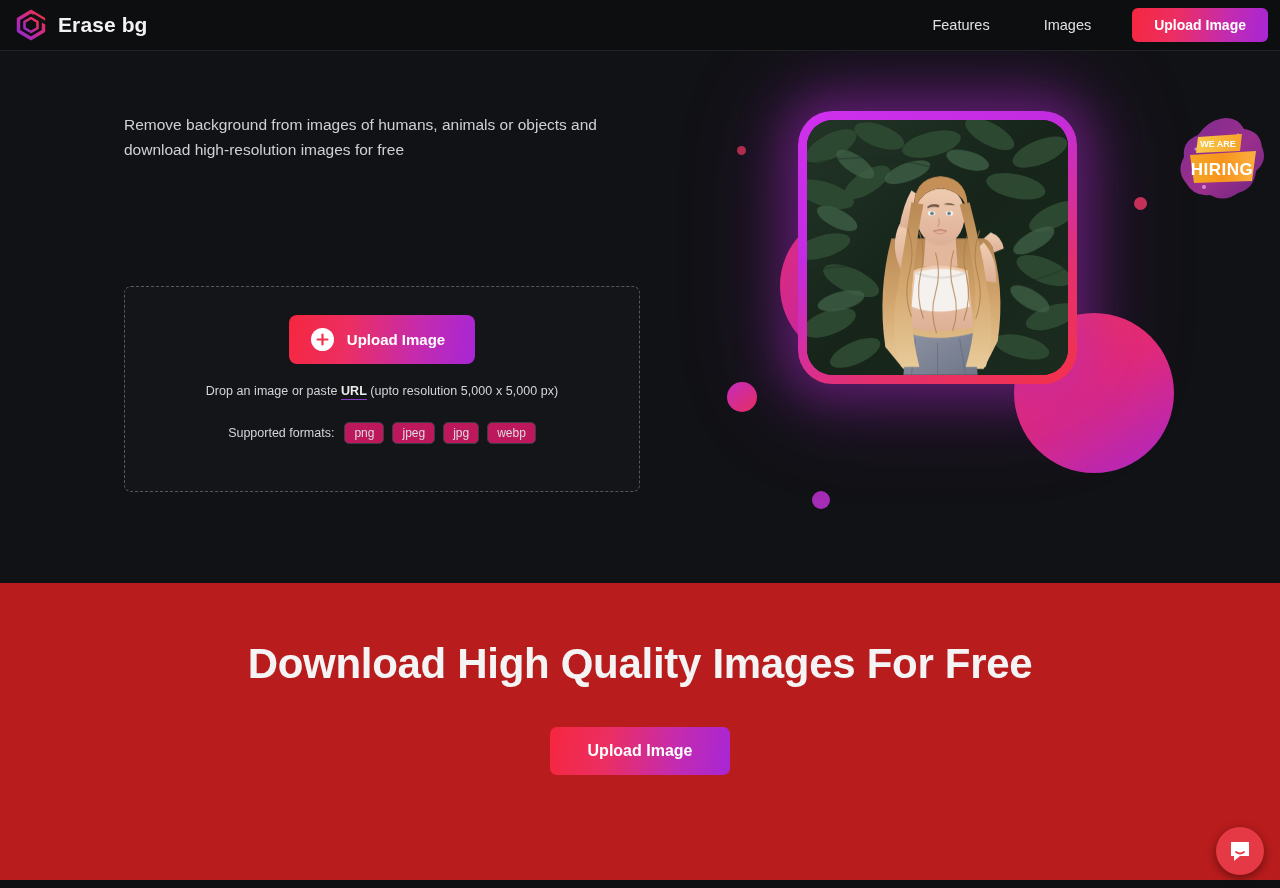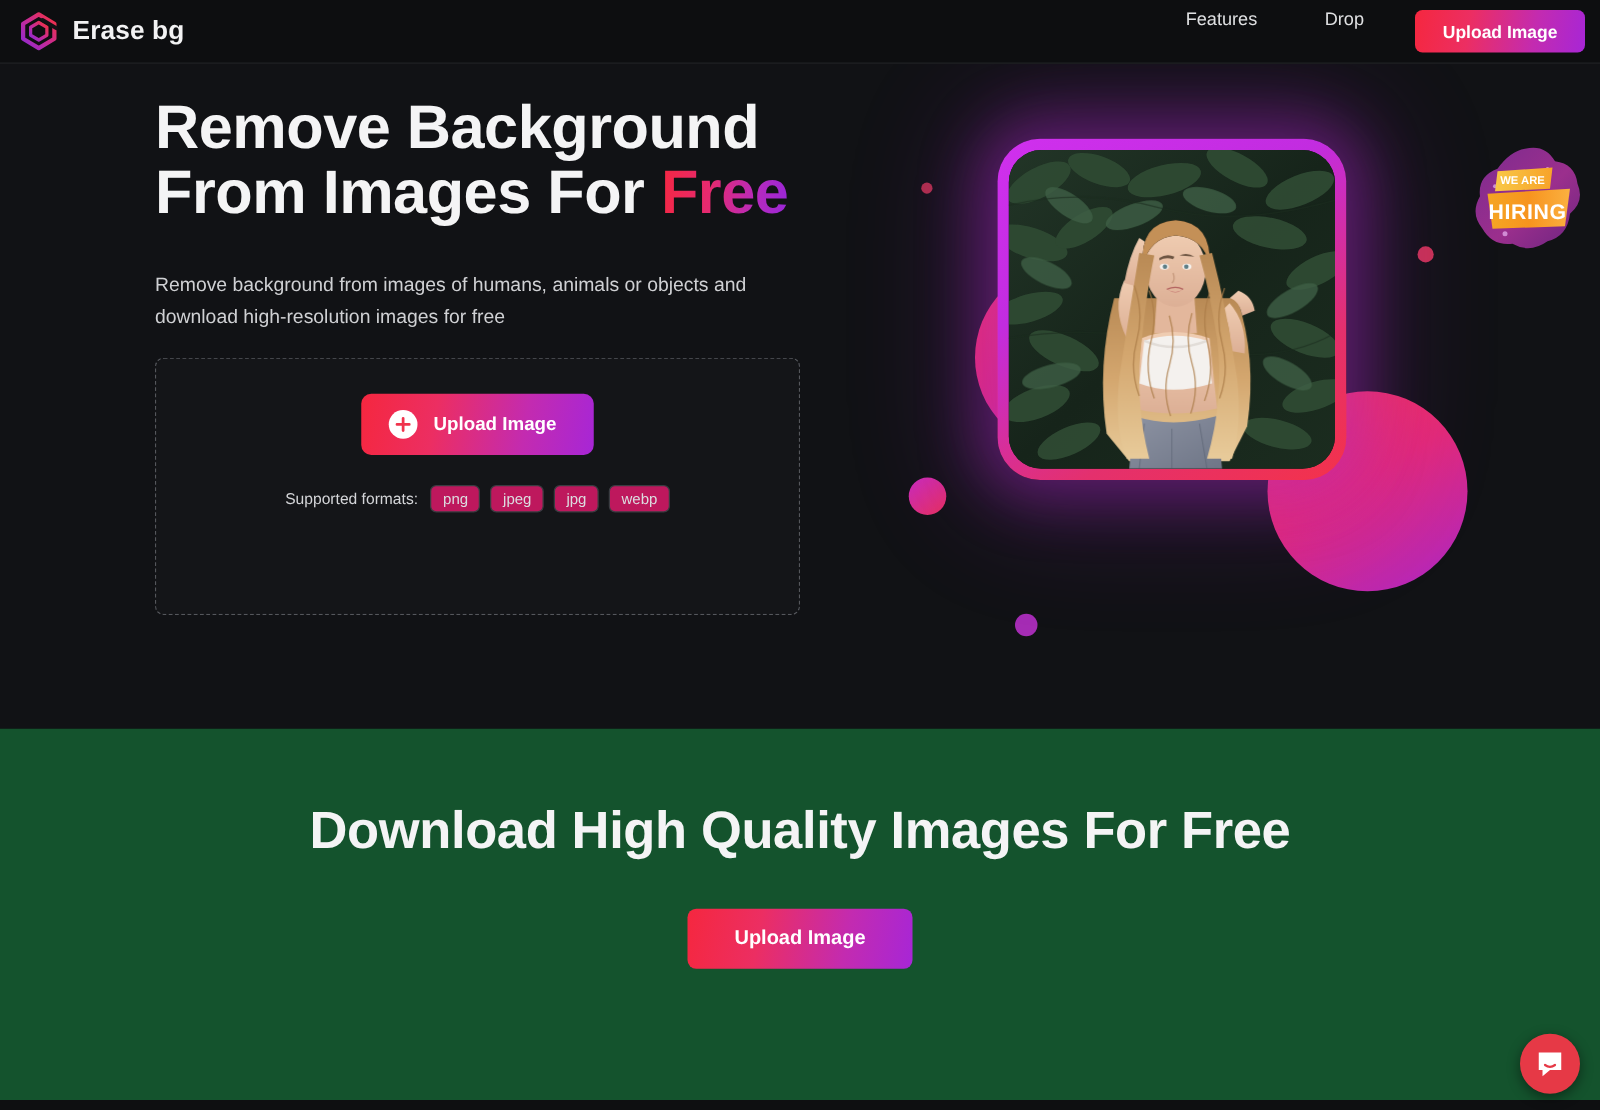--- a/index.html
+++ b/index.html
@@ -33,20 +33,21 @@
   #logo-mark { width: 34px; height: 34px; display: block; }
   #brand-name {
     font-size: 21px;
     font-weight: 600;
     color: #f2f2f3;
     letter-spacing: .1px;
   }
   #nav {
     margin-left: auto;
     display: flex;
+    align-items: center;
     gap: 0;
     padding-right: 12px;
   }
   .nav-link {
     font-size: 14.5px;
     color: #dfe0e2;
     padding: 0 27px;
     cursor: pointer;
     white-space: nowrap;
   }
@@ -232,21 +233,21 @@
     width: 96px; height: 96px;
     z-index: 30;
   }
   #hiring-badge svg { display: block; }
 
   
   #download-section {
     position: absolute;
     top: 583px; left: 0;
     width: 1280px; height: 297px;
-    background: #14532d;
+    background: #b91c1c;
     text-align: center;
   }
   #download-title {
     margin-top: 56px;
     font-size: 42px;
     font-weight: 700;
     color: #f4f4f5;
     letter-spacing: -0.3px;
     line-height: 50px;
   }
@@ -304,47 +305,46 @@
         <path d="M17 3.5 L29.5 11 L29.5 23 L17 30.5 L4.5 23 L4.5 11 Z" fill="none" stroke="url(#lg-logo)" stroke-width="3.4" stroke-linejoin="round"></path>
         <path d="M17 10 L23.5 13.8 L23.5 20.2 L17 24 L10.5 20.2 L10.5 13.8 Z" fill="none" stroke="url(#lg-logo)" stroke-width="2.6" stroke-linejoin="round"></path>
         <path d="M20 8 L31 14.5" stroke="#111215" stroke-width="3.2" stroke-linecap="round"></path>
       </svg>
     </span>
     <span id="brand-name">Erase bg</span>
   </div>
 
   <div id="nav">
     <a class="nav-link">Features</a>
-    <a class="nav-link">Drop</a>
+    <a class="nav-link">Images</a>
     <button class="grad-btn" id="header-upload-btn">Upload Image</button>
   </div>
 
 </div>
 
 <div id="hero">
 
   <div id="hero-left">
-    <h1 id="hero-title">
-      <span>Remove Background</span><br>
-      <span>From Images For </span><span id="hero-title-accent">Free</span>
-    </h1>
     <p id="hero-sub">Remove background from images of humans, animals or objects and download high-resolution images for free</p>
   </div>
 
   <div id="dropzone">
 
     <button class="grad-btn" id="dropzone-upload-btn">
       <span class="plus-circle">
         <svg width="13" height="13" viewBox="0 0 13 13">
           <path d="M6.5 1.6 V11.4 M1.6 6.5 H11.4" stroke="#f0334c" stroke-width="2.2" stroke-linecap="round"></path>
         </svg>
       </span>
       <span>Upload Image</span>
     </button>
 
+    <div id="drop-hint">
+      <span>Drop an image or paste </span><span id="drop-hint-url">URL</span><span> (upto resolution 5,000 x 5,000 px)</span>
+    </div>
 
     <div id="formats-row">
       <span id="formats-label">Supported formats:</span>
       <span class="format-badge">png</span>
       <span class="format-badge">jpeg</span>
       <span class="format-badge">jpg</span>
       <span class="format-badge">webp</span>
     </div>
 
   </div>

